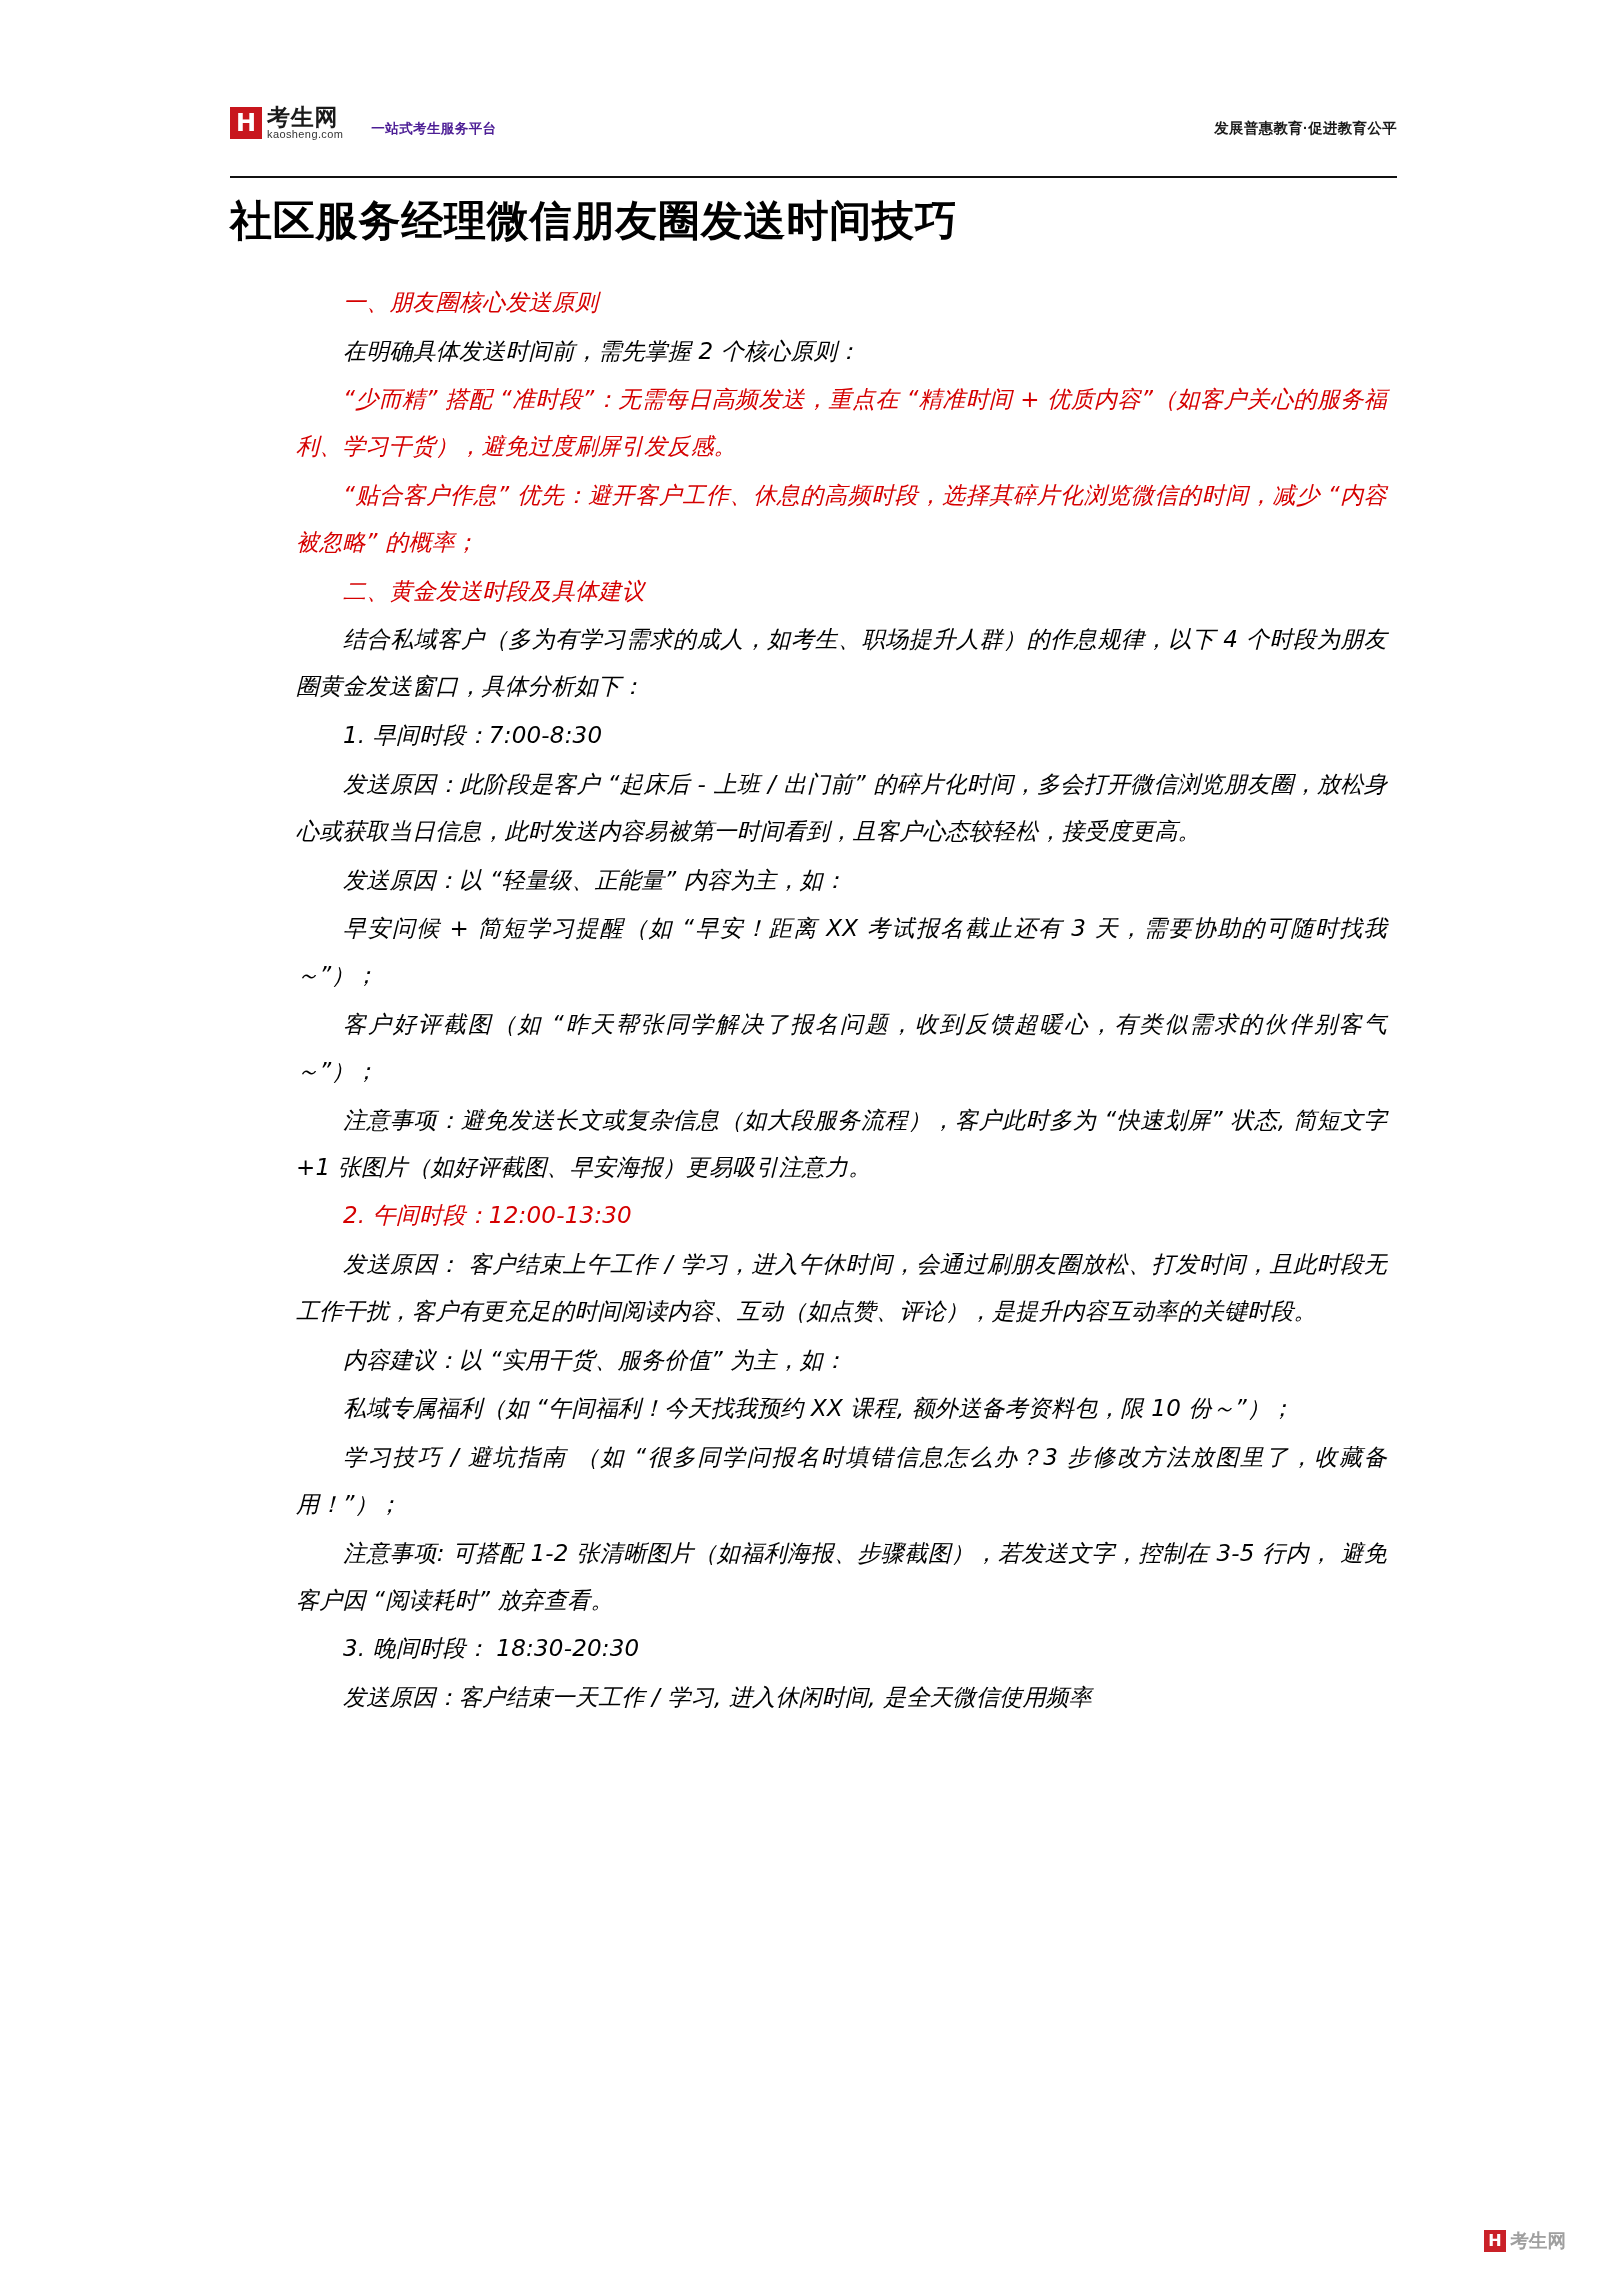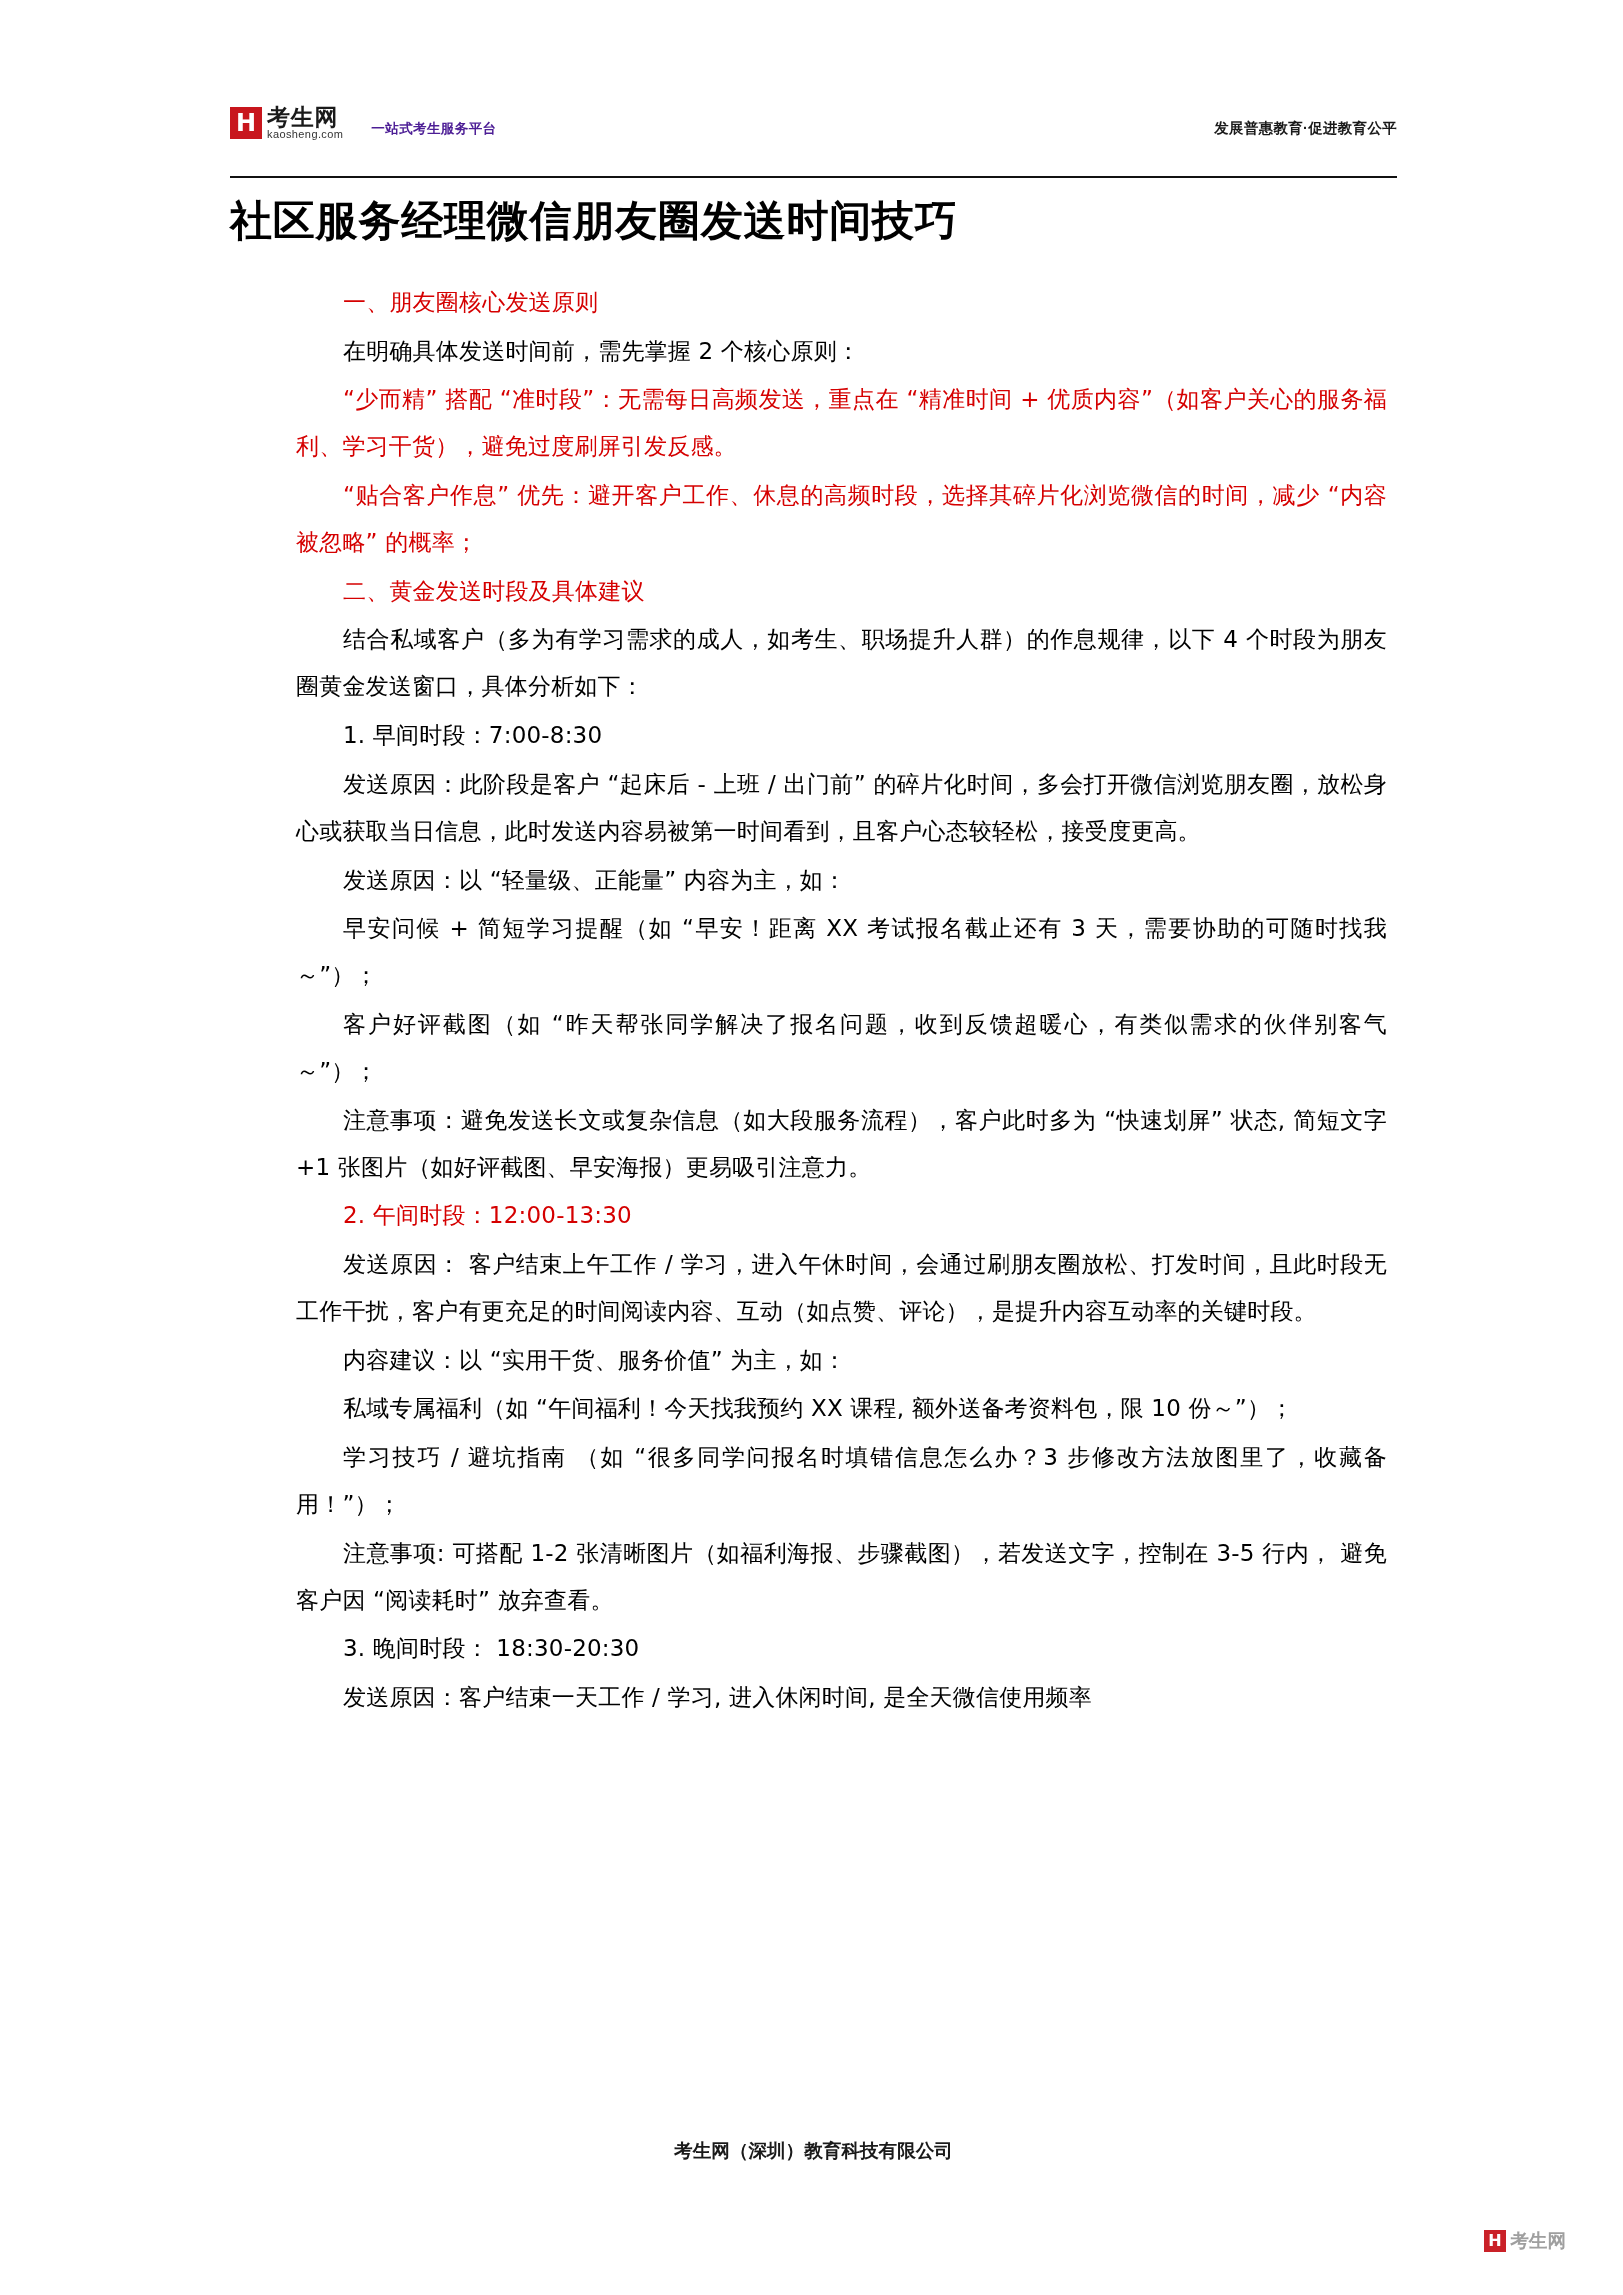--- a/index.html
+++ b/index.html
@@ -105,20 +105,21 @@
     letter-spacing: 0.8px;
     font-family: "DejaVu Sans", sans-serif;
   }
 
   
   .body-text {
     position: absolute;
     left: 296px;
     top: 279px;
     width: 1091px;
+    font-style: italic;
   }
   p {
     margin: 0 0 1.7px 0;
     font-size: 23px;
     line-height: 47px;
     text-align: justify;
     font-family: "DejaVu Sans", sans-serif;
     color: #000000;
     letter-spacing: 0.2px;
   }
@@ -208,21 +209,20 @@
     <p class="red indent">2. 午间时段：12:00-13:30</p>
     <p class="indent">发送原因： 客户结束上午工作 / 学习，进入午休时间，会通过刷朋友圈放松、打发时间，且此时段无工作干扰，客户有更充足的时间阅读内容、互动（如点赞、评论），是提升内容互动率的关键时段。</p>
     <p class="indent">内容建议：以 “实用干货、服务价值” 为主，如：</p>
     <p class="indent">私域专属福利（如 “午间福利！今天找我预约 XX 课程, 额外送备考资料包，限 10 份～”）；</p>
     <p class="indent">学习技巧 / 避坑指南 （如 “很多同学问报名时填错信息怎么办？3 步修改方法放图里了，收藏备用！”）；</p>
     <p class="indent">注意事项: 可搭配 1-2 张清晰图片（如福利海报、步骤截图），若发送文字，控制在 3-5 行内， 避免客户因 “阅读耗时” 放弃查看。</p>
     <p class="indent">3. 晚间时段： 18:30-20:30</p>
     <p class="indent">发送原因：客户结束一天工作 / 学习, 进入休闲时间, 是全天微信使用频率</p>
   </div>
 
-  <div class="footer">考生网（深圳）教育科技有限公司</div>
 
   <div class="watermark">
     <div class="wm-mark">H</div>
     <div class="wm-text">考生网</div>
   </div>
 
 </div>
 
 
 </body></html>

